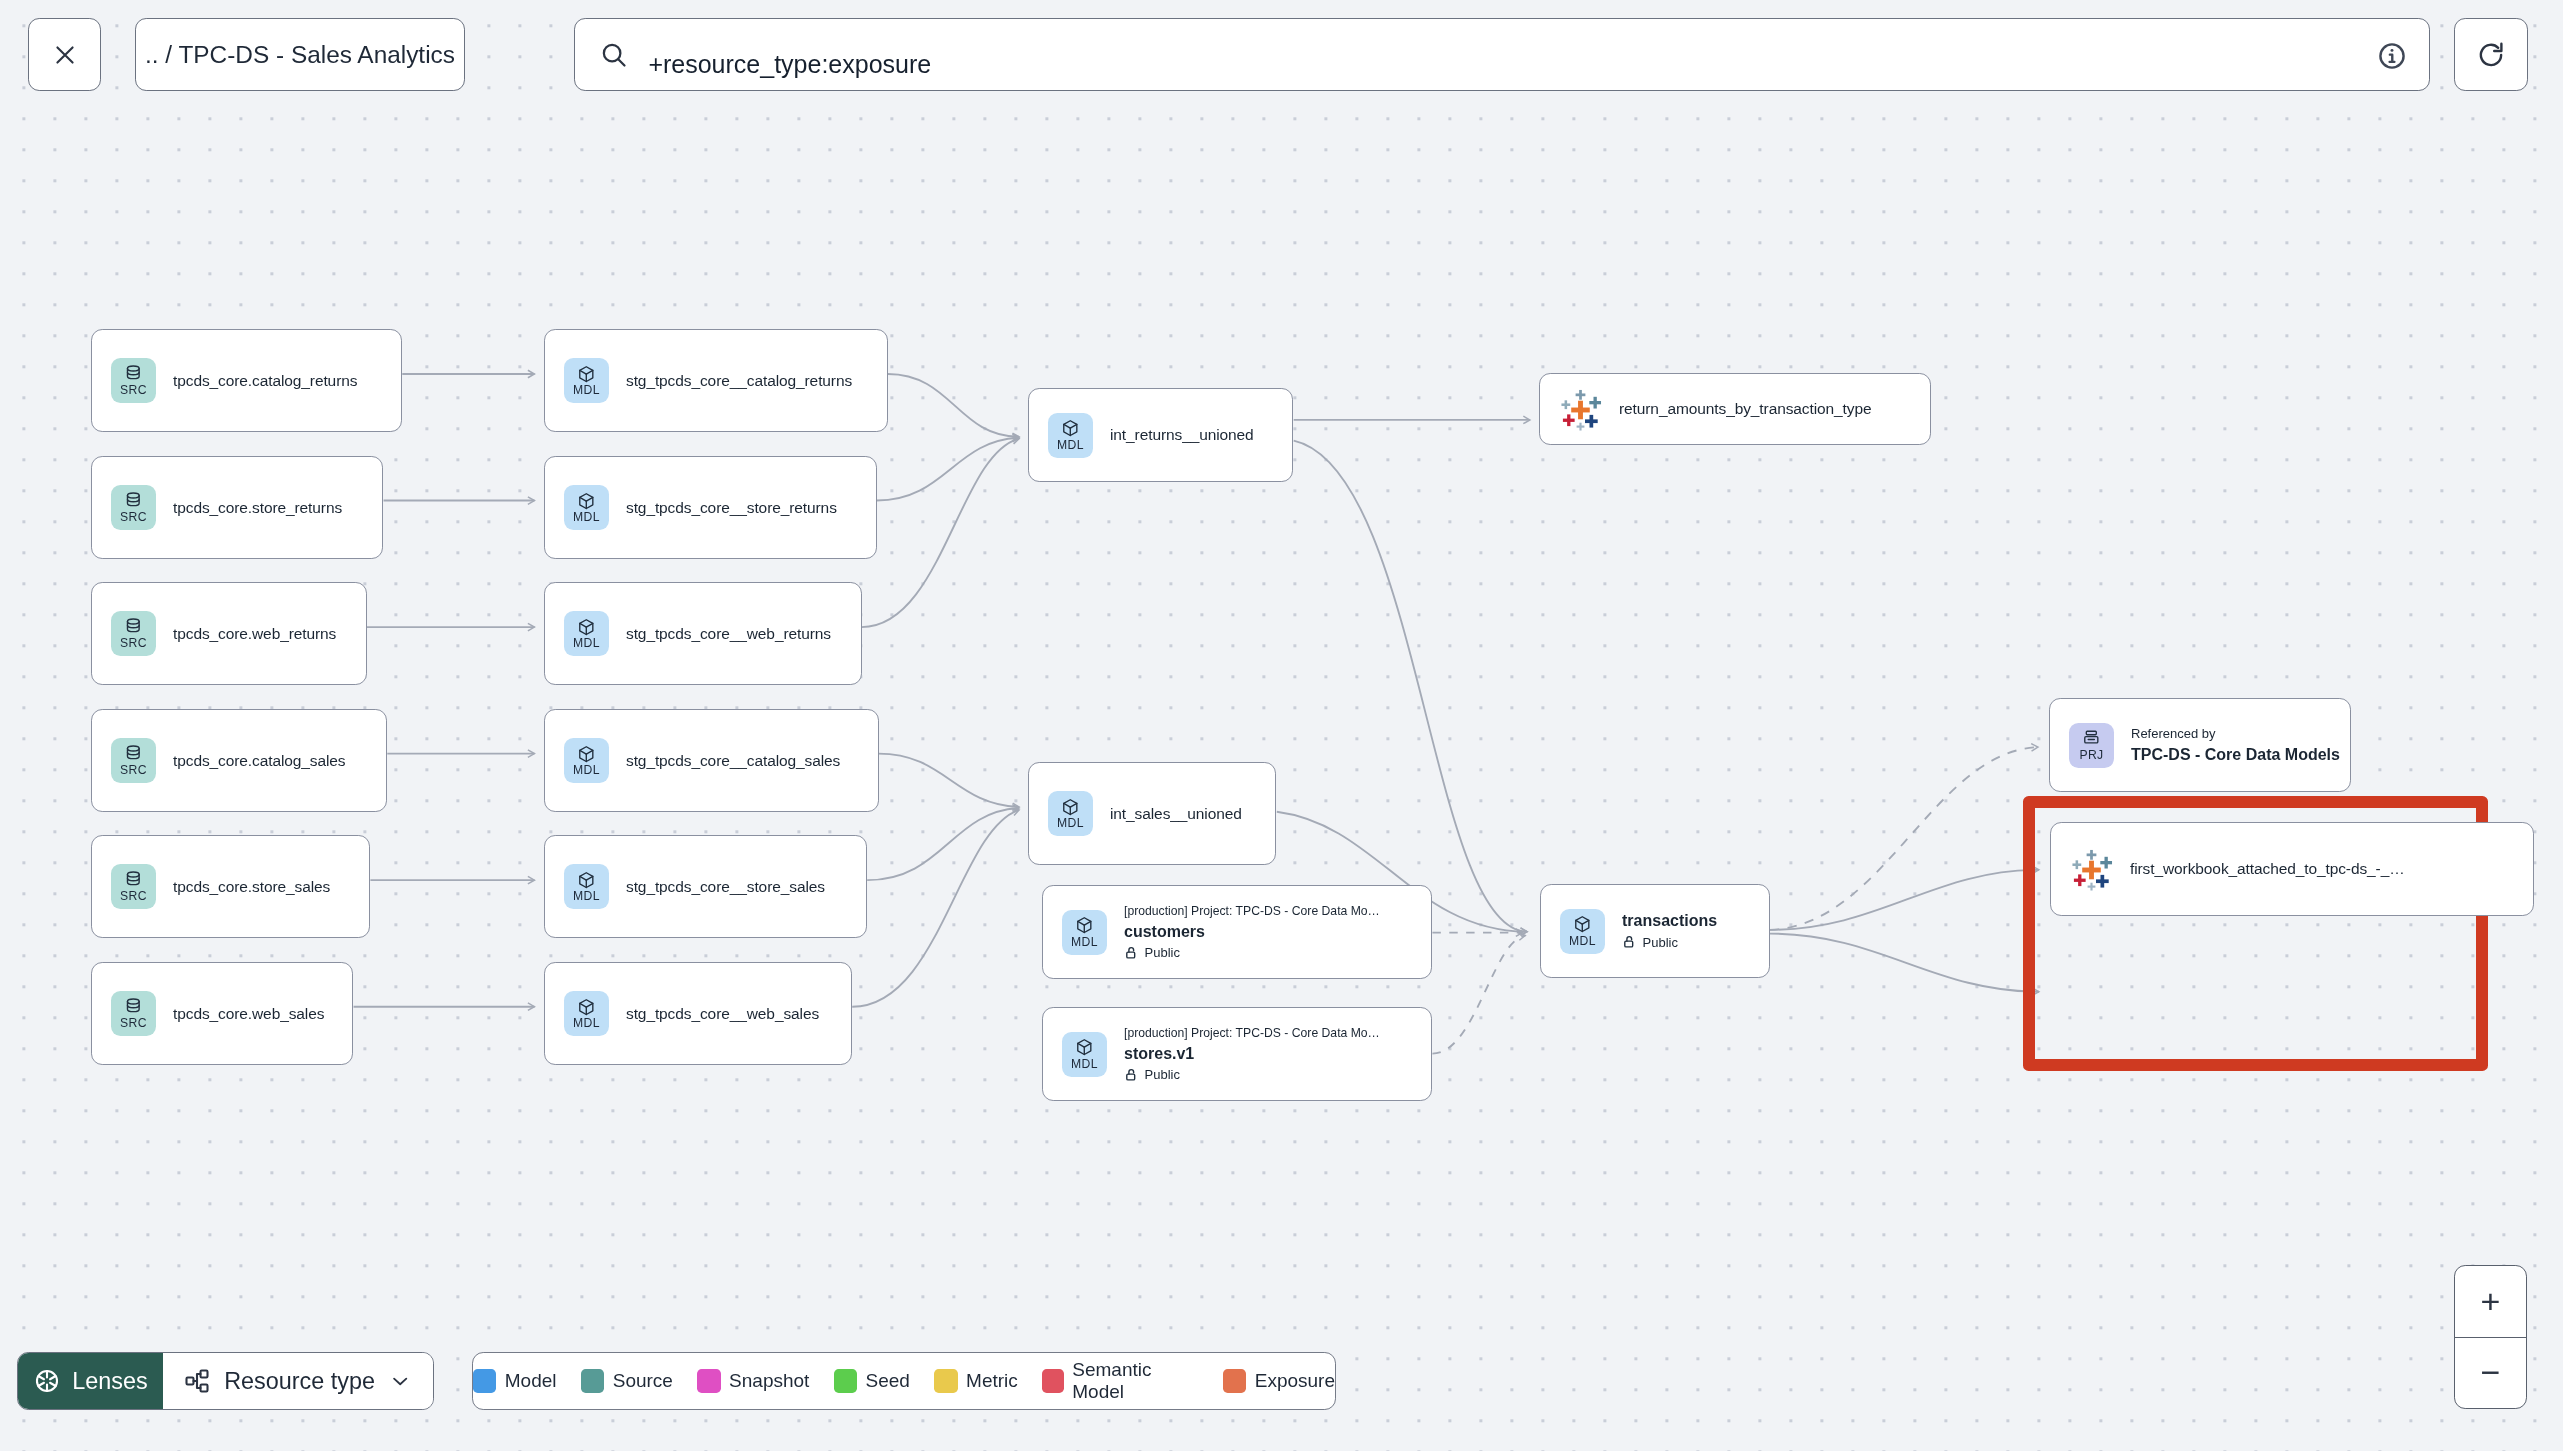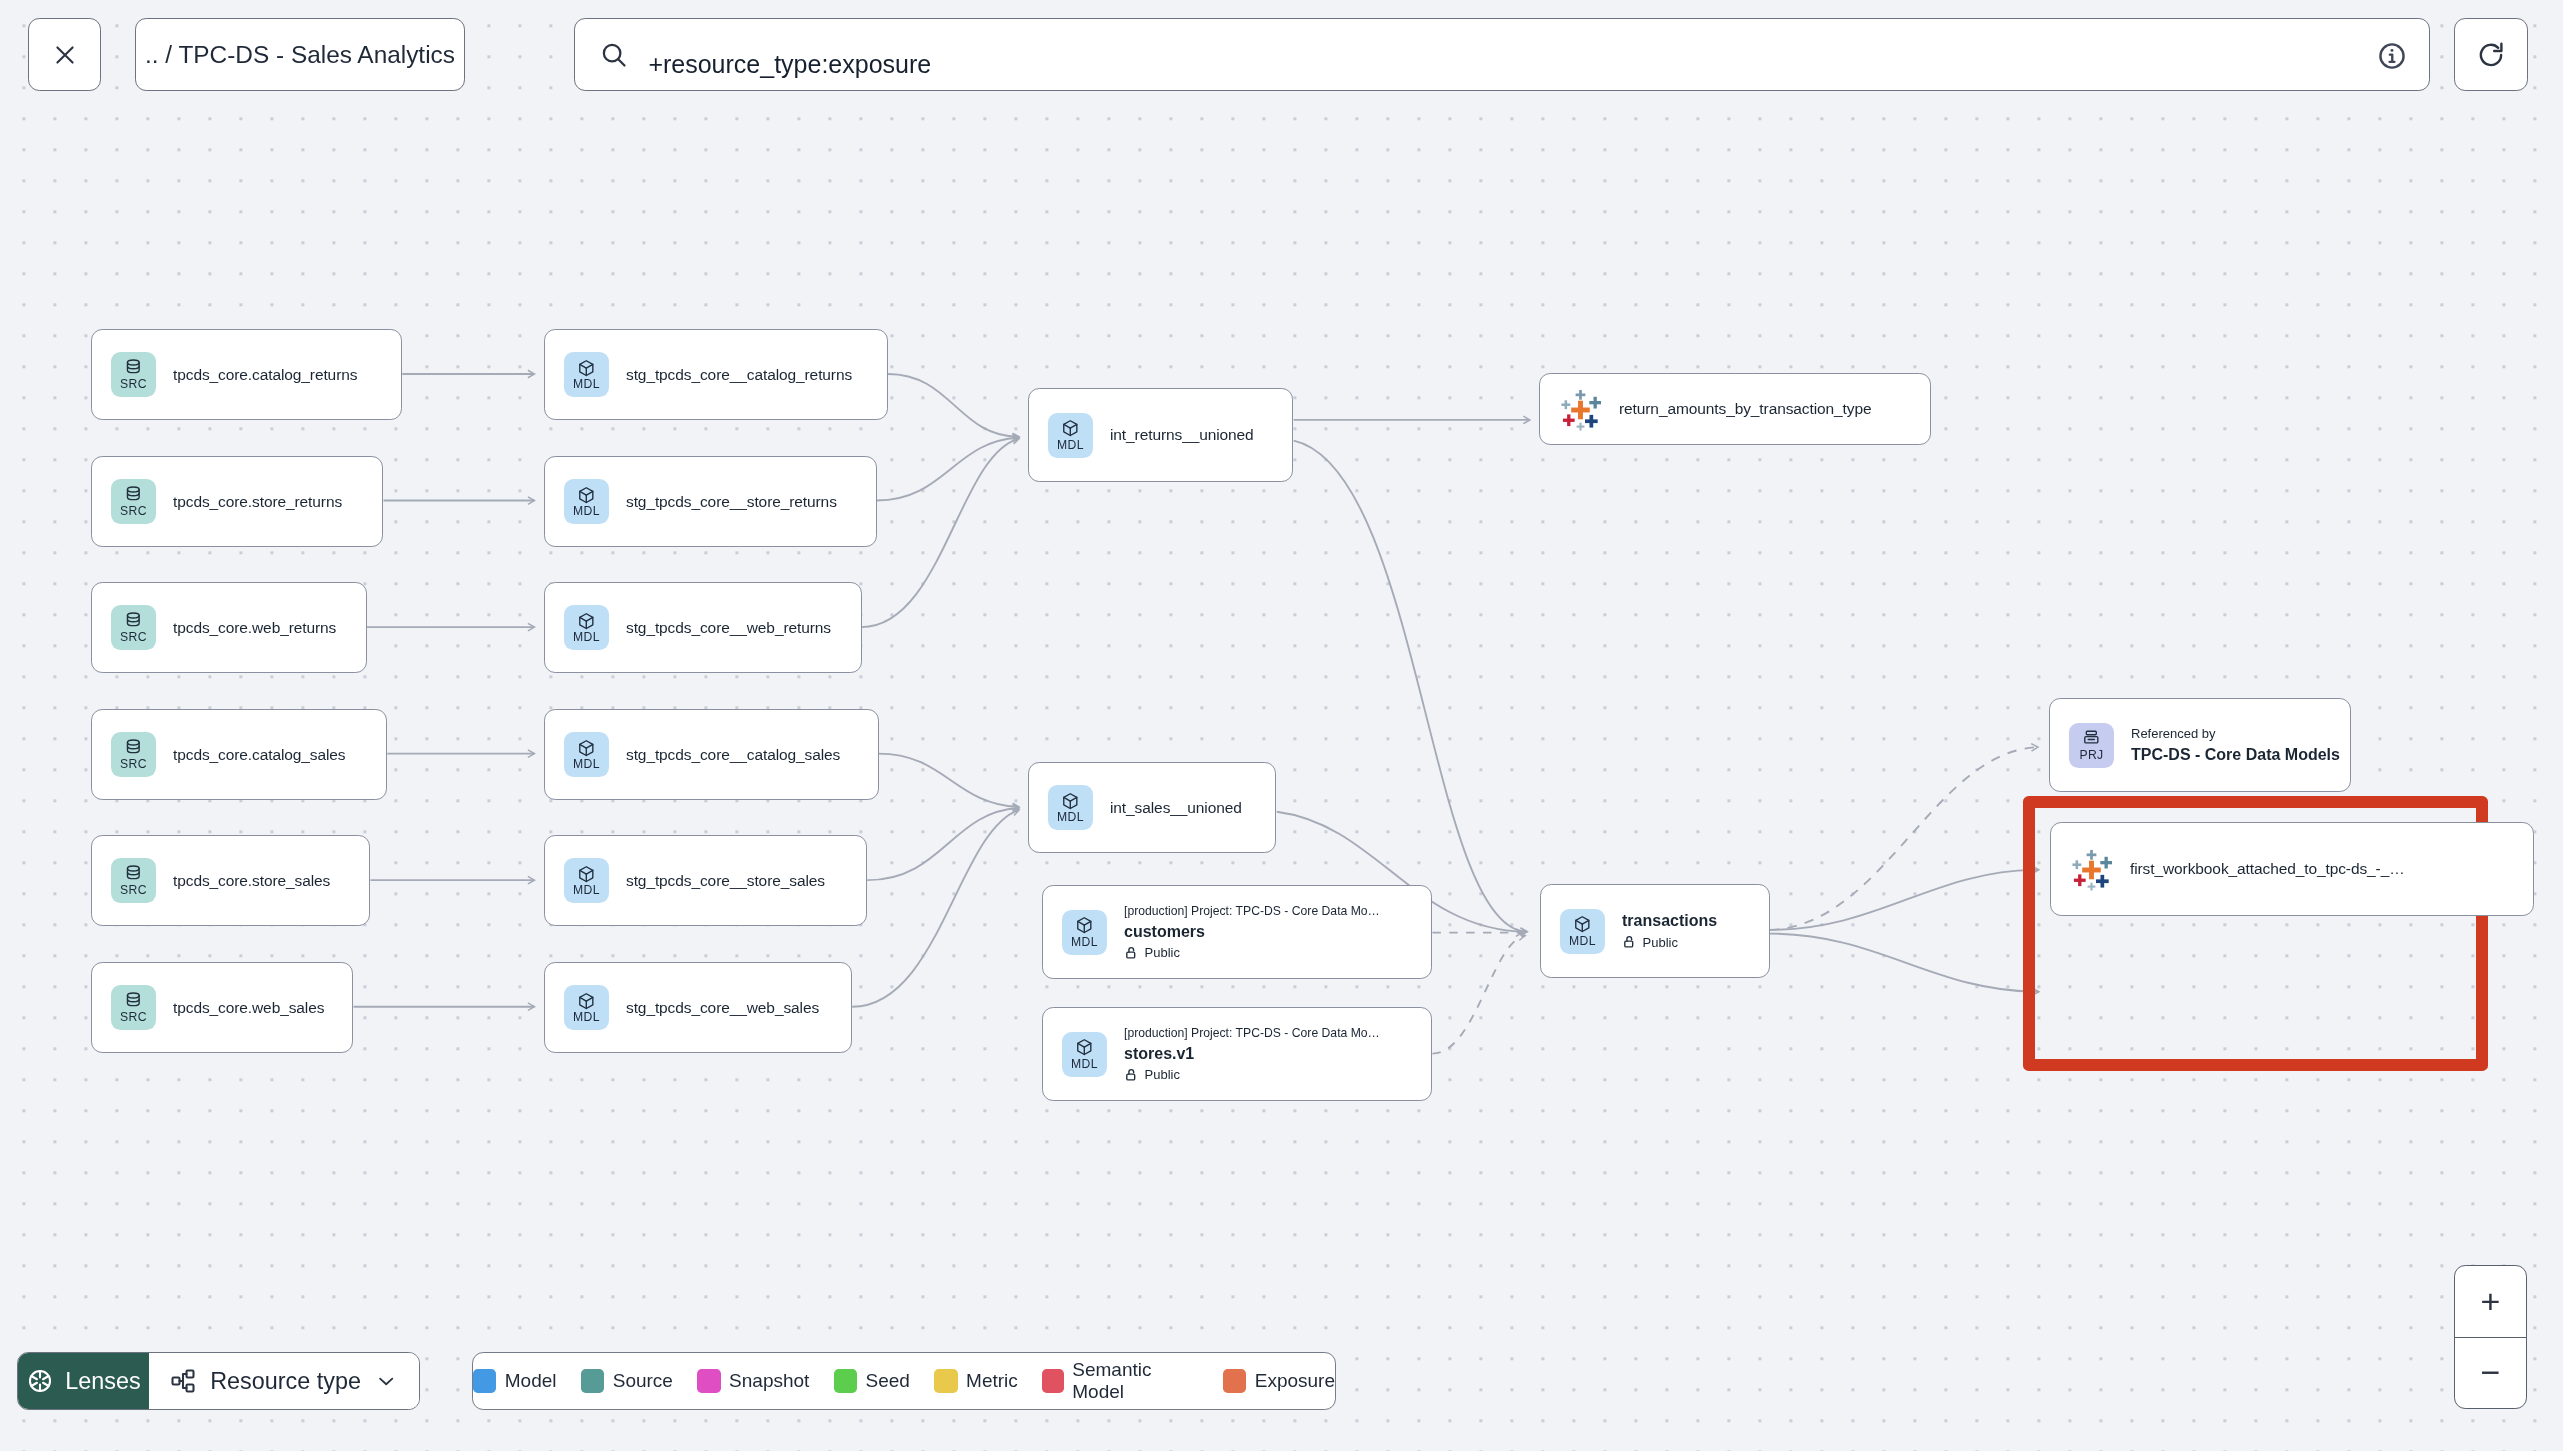--- a/index.html
+++ b/index.html
@@ -19,38 +19,38 @@
   #searchBar input{border:none;outline:none;background:transparent;font:25px "Liberation Sans",sans-serif;color:#16202e;flex:1;margin-left:17px;margin-top:20px;}
   #infoIcon{position:absolute;right:20.6px;top:18px;color:#3f4756;}
   #refreshBtn{left:2454px;top:18px;width:74px;height:73px;cursor:pointer;color:#2c3442;}
   .ic{stroke:#2c3442;stroke-width:1.8;fill:none;stroke-linecap:round;stroke-linejoin:round;}
   
   #edges{position:absolute;left:0;top:0;z-index:1;pointer-events:none;}
   #redbox{position:absolute;left:2023px;top:796px;width:465px;height:275px;border:12.2px solid #cf3a21;border-radius:5.6px;box-sizing:border-box;z-index:2;pointer-events:none;}
   .node{
     position:absolute;z-index:3;background:#fff;border:1.9px solid #8a90a0;border-radius:11.2px;
     box-sizing:border-box;display:flex;align-items:center;gap:17px;
-    height:91px;padding:0 9.4px 0 19px;cursor:pointer;
+    height:103px;padding:0 9.4px 0 19px;cursor:pointer;
   }
   .node.tall{height:94px;}
   .badge{flex:0 0 45px;width:45px;height:45px;border-radius:9.4px;display:flex;flex-direction:column;align-items:center;justify-content:center;}
   .badge .btxt{font-size:12.2px;letter-spacing:0.4px;color:#1e2a3a;margin-top:-0.9px;}
   .badge.src{background:#b3ded9;}
   .badge.mdl{background:#bfdff7;}
   .badge.prj{background:#c6cbf0;}
   .bicon{stroke:#22303f;stroke-width:1.6;fill:none;stroke-linecap:round;stroke-linejoin:round;}
   .nlabel{font-size:15.5px;letter-spacing:-0.1px;color:#1b2633;white-space:nowrap;overflow:hidden;}
   .ncol{display:flex;flex-direction:column;justify-content:center;min-width:0;}
   .nhead{font-size:12.2px;color:#1b2633;white-space:nowrap;overflow:hidden;margin-bottom:4.7px;}
   .nname{font-size:16px;color:#1b2633;white-space:nowrap;overflow:hidden;font-weight:bold;}
   .npub{display:flex;align-items:center;gap:6.6px;font-size:13px;color:#1b2633;margin-top:4.7px;}
   .tabicon{flex:0 0 43px;}
   
   #lensGroup{position:absolute;left:17px;top:1352px;height:58px;z-index:5;display:flex;border:1.9px solid #6b7280;border-radius:11.2px;overflow:hidden;background:#fff;box-sizing:border-box;}
-  #lensBtn{display:flex;align-items:center;gap:11.2px;background:#2b5b51;color:#fff;padding:0 8px;font-size:23.4px;cursor:pointer;}
+  #lensBtn{display:flex;align-items:center;gap:11.2px;background:#2b5b51;color:#fff;padding:0 15px;font-size:23.4px;cursor:pointer;}
   #resBtn{display:flex;align-items:center;gap:13px;padding:0 20.6px;font-size:23.4px;color:#1f2937;cursor:pointer;background:#fff;}
   #legend{position:absolute;left:472px;top:1352px;width:864px;height:58px;z-index:5;background:#fff;border:1.9px solid #757b88;border-radius:11.2px;box-sizing:border-box;display:flex;align-items:center;justify-content:center;gap:24.4px;}
   .lgItem{display:flex;align-items:center;gap:8.4px;font-size:19px;color:#1f2937;}
   .sw{width:23.4px;height:23.4px;border-radius:4.7px;}
   #zoomCtl{position:absolute;left:2454px;top:1265px;width:73px;height:144px;z-index:5;background:#fff;border:1.9px solid #59606d;border-radius:11.2px;box-sizing:border-box;display:flex;flex-direction:column;}
   .zbtn{flex:1;display:flex;align-items:center;justify-content:center;font-size:34px;color:#2c3442;cursor:pointer;}
   #zoomIn{border-bottom:1.9px solid #59606d;}
 </style>
 </head>
 <body>

